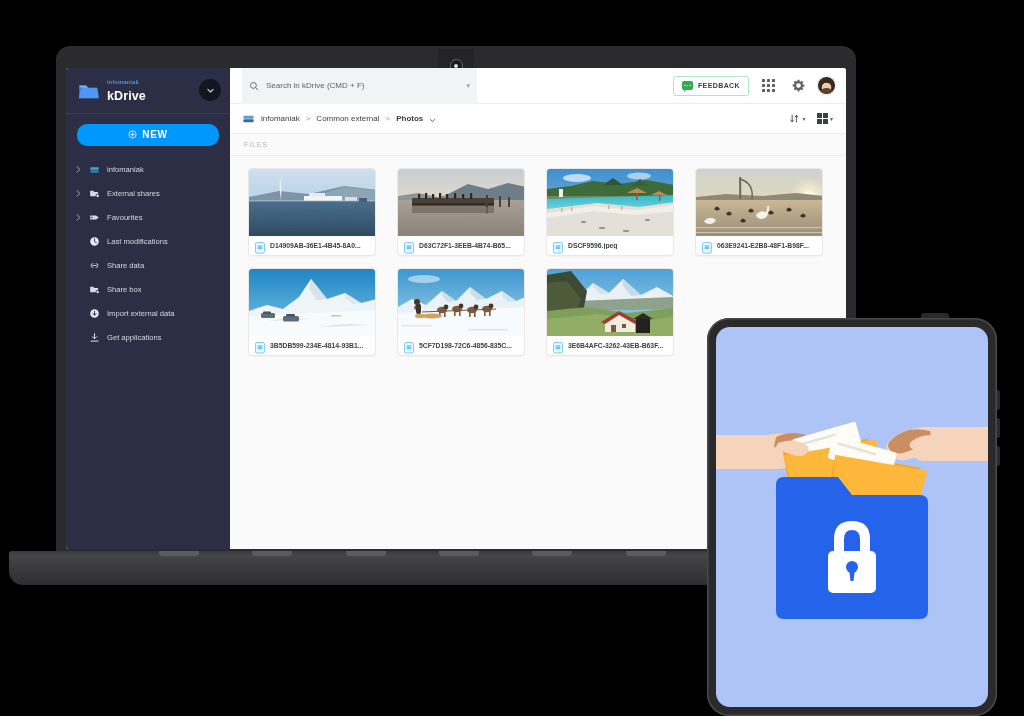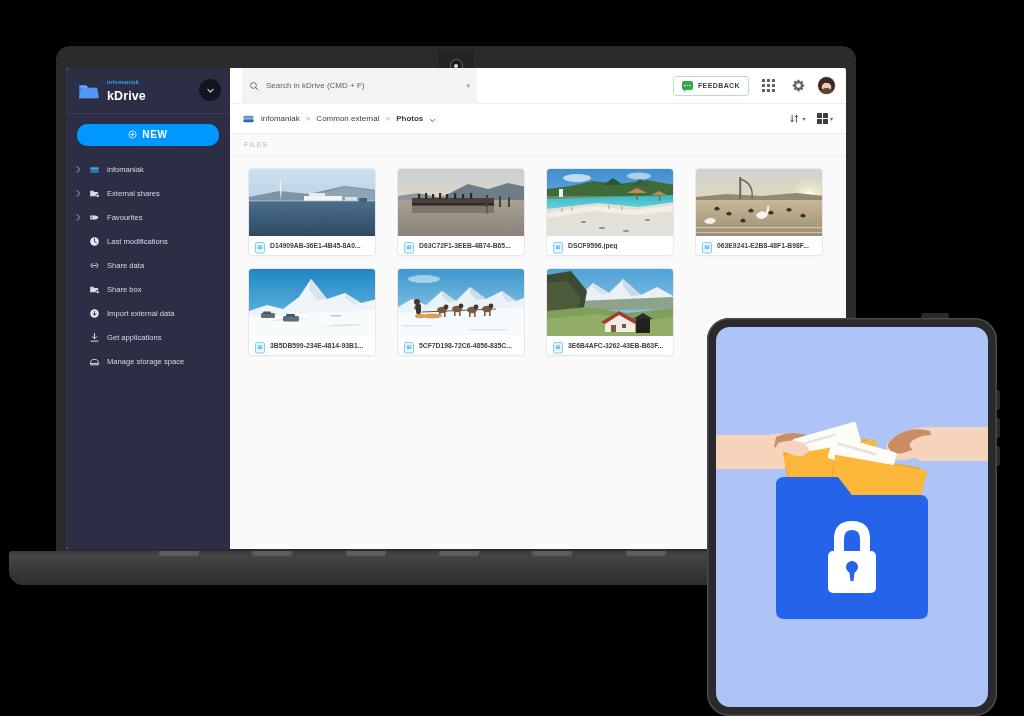--- a/index.html
+++ b/index.html
@@ -294,30 +294,20 @@
             <div class="nav-item">
               <span class="nav-caret empty"></span>
               <span class="nav-ic">
                   <svg viewBox="0 0 14 14">
                     <path d="M7 2 V8.4 M4.3 6 L7 8.7 L9.7 6 M2.5 11.6 H11.5" stroke="#e8eaf2" stroke-width="1.2" fill="none" stroke-linecap="round" stroke-linejoin="round"></path>
                   </svg>
                 </span>
               <span class="nav-label">Get applications</span>
             </div>
 
-            <div class="nav-item">
-              <span class="nav-caret empty"></span>
-              <span class="nav-ic">
-                  <svg viewBox="0 0 14 14">
-                    <path d="M1.8 9.5 A5.2 5.2 0 0 1 12.2 9.5 Z" stroke="#e8eaf2" stroke-width="1.1" fill="none"></path>
-                    <path d="M1.8 11.2 H12.2" stroke="#e8eaf2" stroke-width="1.1" stroke-linecap="round"></path>
-                  </svg>
-                </span>
-              <span class="nav-label">Manage storage space</span>
-            </div>
 
           </div>
         </div>
 
         <div class="main">
 
           <div class="topbar">
             <div class="search">
               <svg viewBox="0 0 14 14">
                   <circle cx="6.2" cy="6.2" r="4.1" stroke="#5f6368" stroke-width="1.3" fill="none"></circle>

